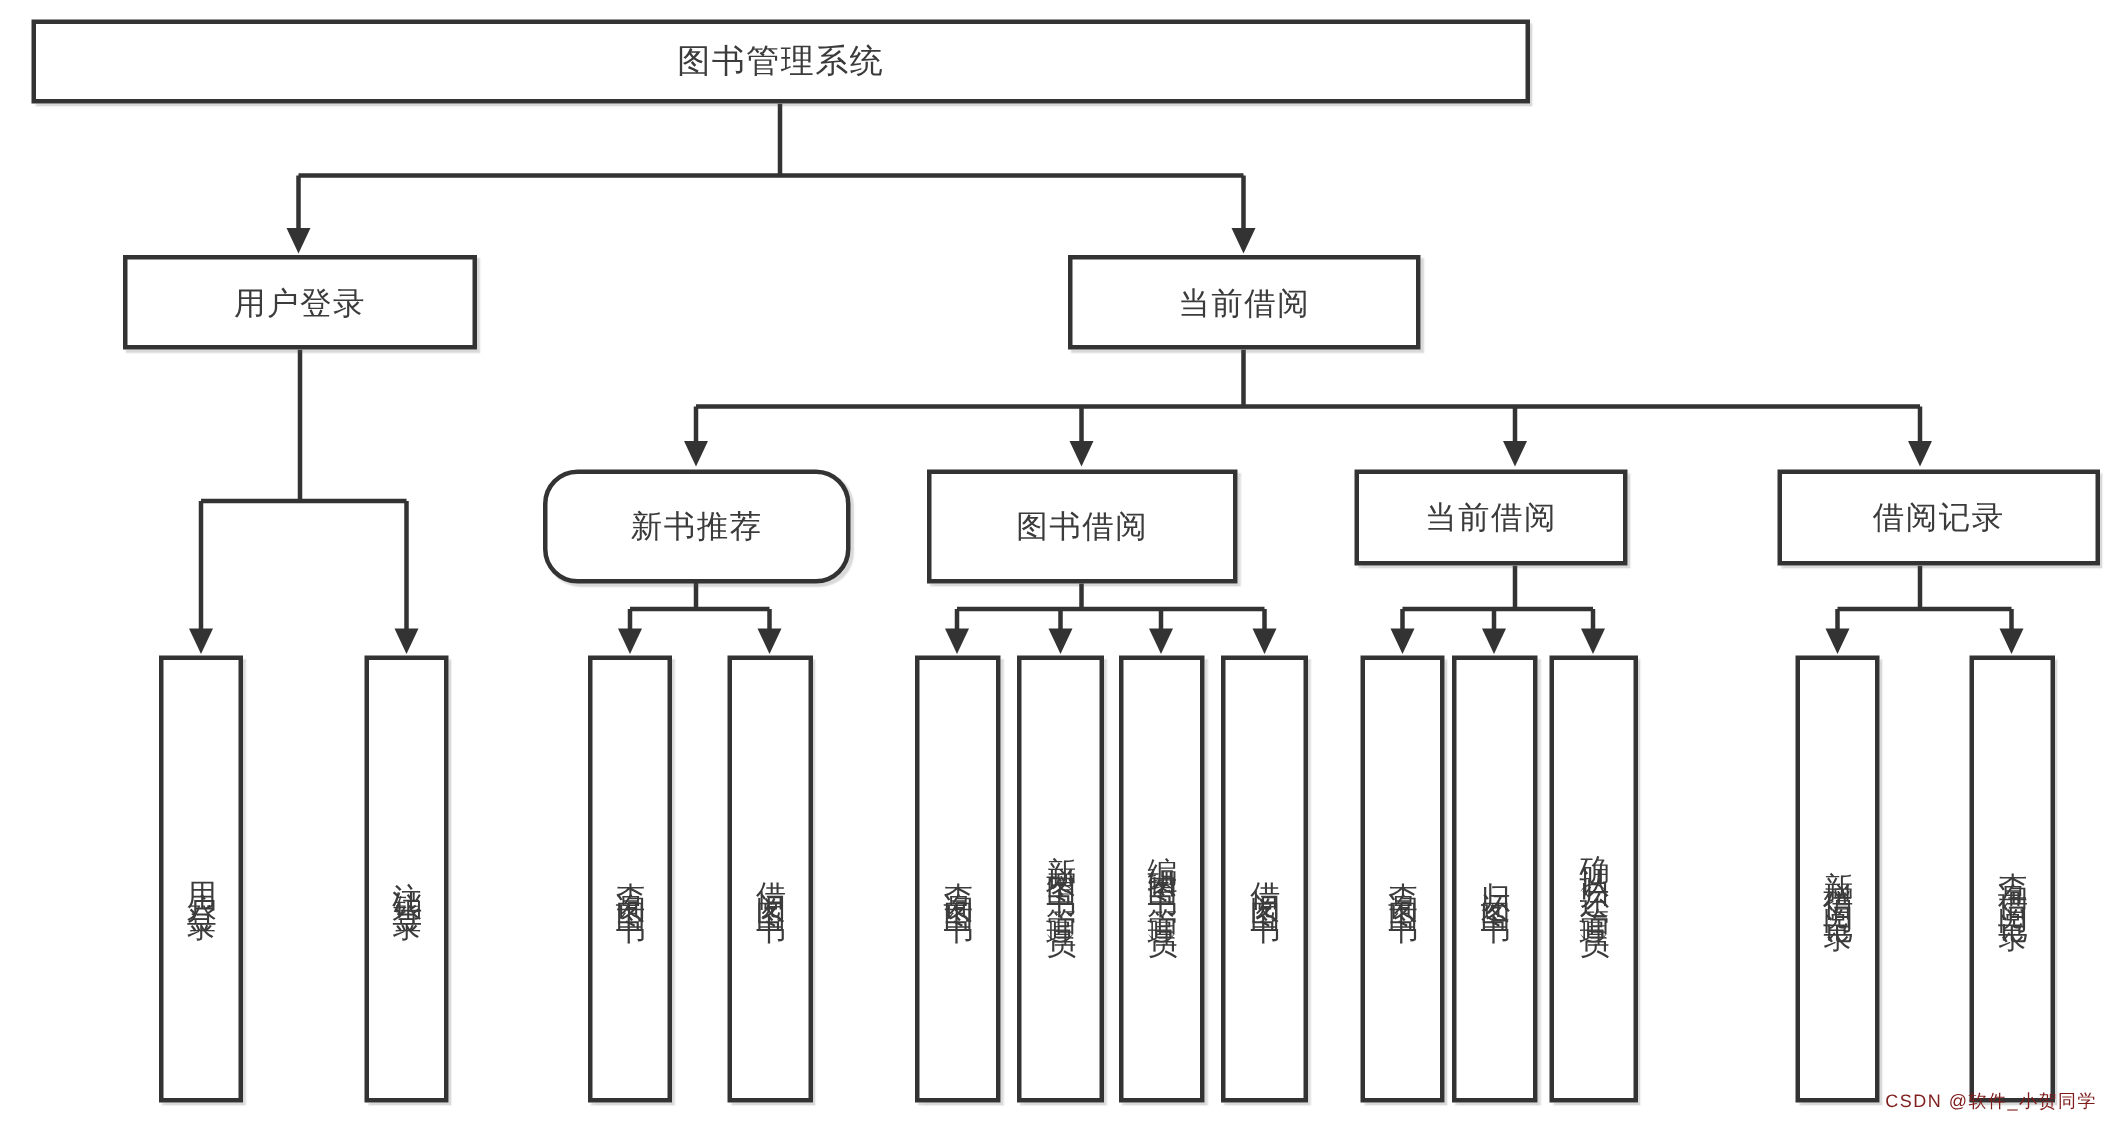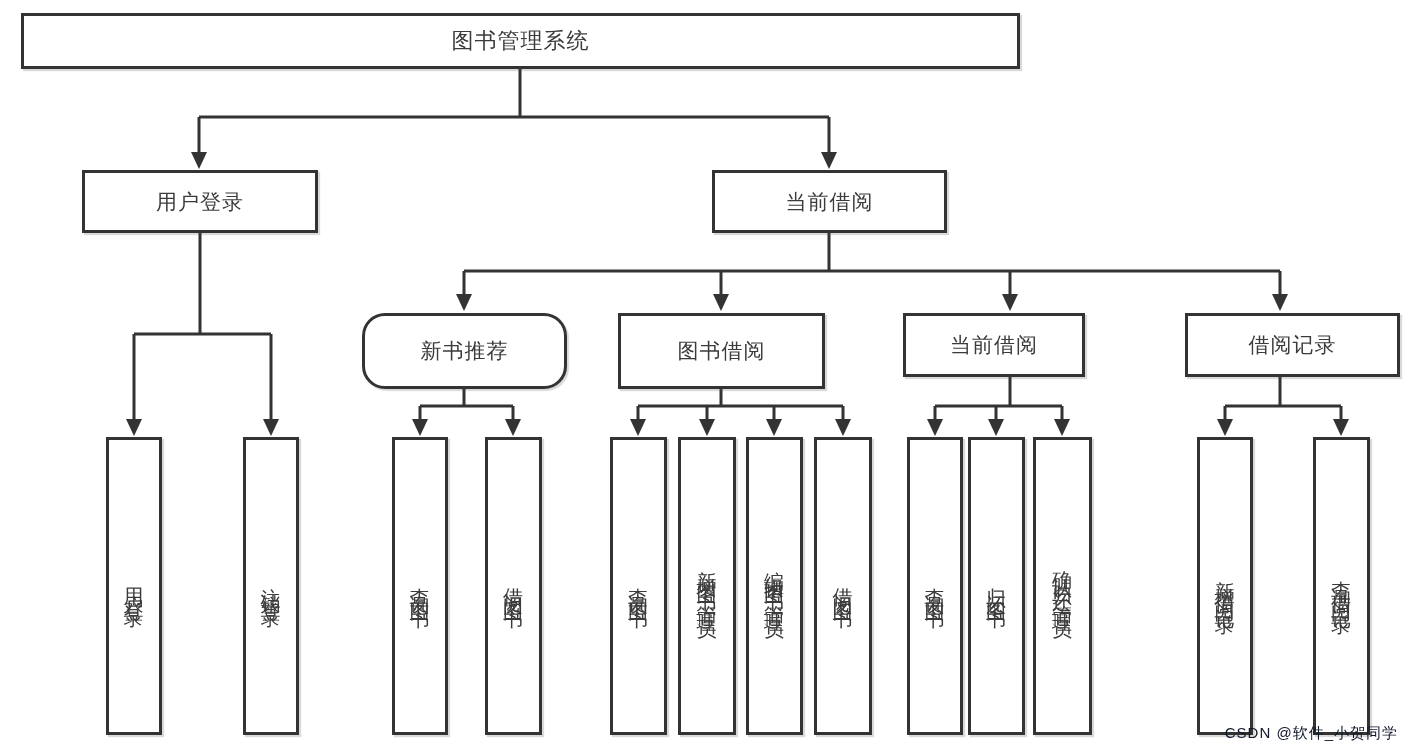--- a/index.html
+++ b/index.html
@@ -33,22 +33,22 @@
     writing-mode: vertical-rl;
     text-orientation: mixed;
     font-size: 20px;
     line-height: 1;
     letter-spacing: 7px;
   }
   .watermark {
     position: absolute;
     right: 7px;
     bottom: 4px;
-    font-size: 15px;
-    color: #0f172a;
+    font-size: 12px;
+    color: #7f1d1d;
     letter-spacing: 1px;
     z-index: 6;
     white-space: nowrap;
   }
 </style>
 </head>
 <body>
 
 <div class="canvas">
 

